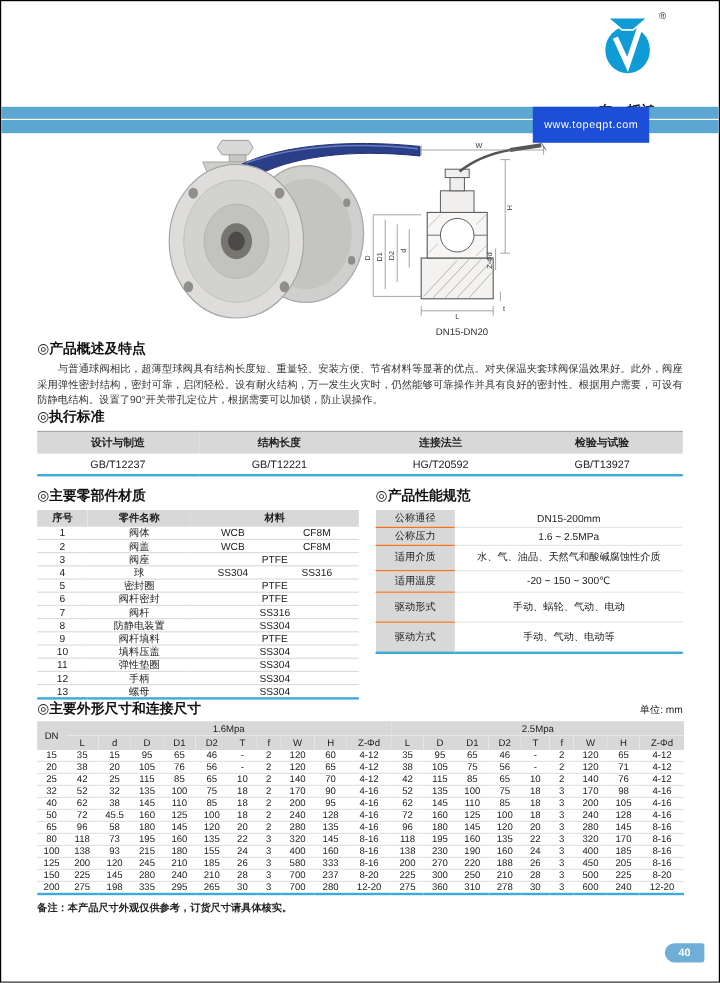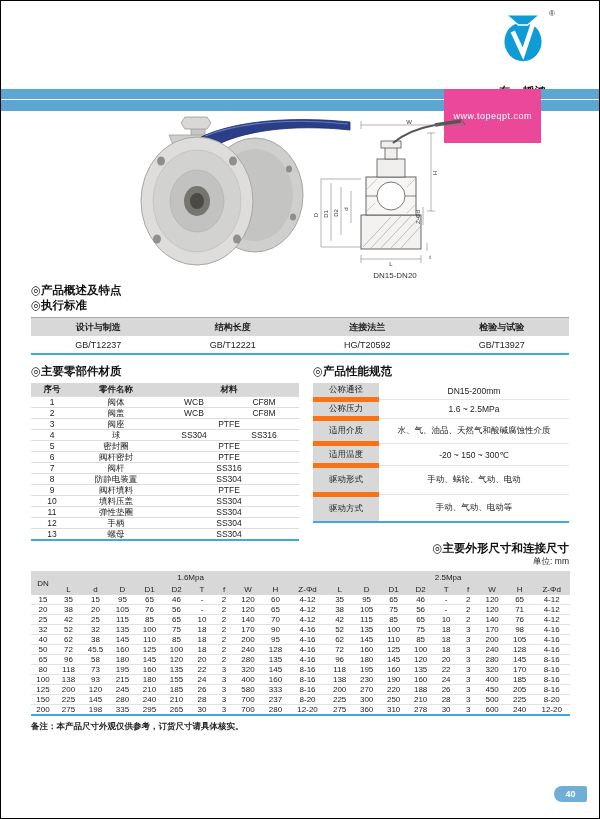--- a/index.html
+++ b/index.html
@@ -7,25 +7,25 @@
         font-family:"Liberation Sans","DejaVu Sans",sans-serif;color:#222;overflow:hidden;}
   
   .hdr{position:relative;height:88px;}
   .hdr h1{position:absolute;left:30px;top:36px;margin:0;font-size:17px;font-weight:bold;color:#111;letter-spacing:1.5px;}
   .logo-wrap{position:absolute;right:42px;top:10px;width:68px;text-align:center;}
   .logo-wrap .reg{position:absolute;top:-2px;right:2px;font-size:8px;color:#333;}
   .brand{margin-top:17px;font-size:11px;font-weight:bold;color:#111;letter-spacing:1px;white-space:nowrap;}
   
   .banner{position:relative;height:22px;background:#5BA7D1;}
   .banner-line{position:absolute;left:0;right:0;top:10px;height:1px;background:#fff;}
-  .site{position:absolute;right:58px;top:0;line-height:22px;font-size:9px;color:#fff;background:#ec4899;padding:16px 9px;letter-spacing:.5px;}
+  .site{position:absolute;right:58px;top:0;line-height:22px;font-size:9px;color:#fff;background:#1d4ed8;padding:4px 9px;letter-spacing:.5px;}
   
   .figures{position:relative;height:172px;}
   .photo{position:absolute;left:104px;top:2px;}
-  .drawing{position:absolute;left:308px;top:8px;width:172px;text-align:center;}
+  .drawing{position:absolute;left:298px;top:8px;width:172px;text-align:center;}
   .caption{font-size:8px;color:#333;margin-top:0;}
   
   section.block{margin:0 30px;}
   h2.sec{font-size:11.5px;font-weight:bold;color:#111;margin:0;}
   .overview-sec{margin-top:6px;}
   .overview-sec p{margin:3px 0 0;font-size:8.6px;line-height:13px;text-align:justify;text-indent:2em;color:#333;}
   
   table{border-collapse:collapse;table-layout:fixed;}
   th,td{padding:0;text-align:center;overflow:hidden;white-space:nowrap;}
   .blue-bottom{border-bottom:2px solid #3FA9DC;}
@@ -35,31 +35,31 @@
   .std-table th{background:#D8D8D8;font-size:9px;height:18px;font-weight:bold;border-top:1px solid #aaa;}
   .std-table td{font-size:9px;height:17px;}
   
   .two-col{display:flex;gap:14px;margin:9px 30px 0;}
   .col-left{width:268px;}
   .col-right{flex:1;}
   .mat-table{width:100%;margin-top:4px;}
   .mat-table th{background:#D8D8D8;font-size:8.5px;height:13px;font-weight:bold;}
   .mat-table td{font-size:8.5px;height:10px;line-height:10px;border-top:1px solid #ddd;}
   .perf-table{width:100%;margin-top:4px;}
-  .perf-table th{background:#D8D8D8;font-size:8.5px;font-weight:normal;width:66px;border-top:5px solid #f97316;}
+  .perf-table th{background:#D8D8D8;font-size:8.5px;font-weight:normal;width:66px;border-top:1px solid #f97316;}
   .perf-table td{font-size:8.5px;border-top:1px solid #e6e6e6;}
   .perf-table tr:nth-child(1) th,.perf-table tr:nth-child(1) td{height:14px;border-top:none;}
   .perf-table tr:nth-child(2) th,.perf-table tr:nth-child(2) td{height:14px;}
   .perf-table tr:nth-child(3) th,.perf-table tr:nth-child(3) td{height:20px;}
   .perf-table tr:nth-child(4) th,.perf-table tr:nth-child(4) td{height:17px;}
   .perf-table tr:nth-child(5) th,.perf-table tr:nth-child(5) td{height:24px;}
   .perf-table tr:nth-child(6) th,.perf-table tr:nth-child(6) td{height:24px;}
   
   .dims-sec{margin-top:7px;}
-  .dims-head{display:flex;justify-content:space-between;align-items:flex-end;flex-direction:column;}
+  .dims-head{display:flex;justify-content:space-between;align-items:flex-end;}
   .unit{font-size:8.5px;color:#222;}
   .dims-table{width:100%;margin-top:3px;}
   .dims-table th{background:#D8D8D8;font-size:8px;height:12px;font-weight:normal;}
   .dims-table td{font-size:8px;height:9px;line-height:9px;border-bottom:1px solid #e2e2e2;}
   .note{margin:5px 0 0;font-size:8.5px;font-weight:bold;color:#222;}
   
   .page-badge{position:absolute;right:12px;bottom:16px;width:33px;height:16px;background:#6FAED6;
               border-radius:8px 2px 2px 8px;color:#fff;font-size:9px;font-weight:bold;
               text-align:center;line-height:16px;}
 </style>
@@ -172,20 +172,21 @@
           <text x="82" y="147" text-anchor="middle">L</text>
           <text x="121" y="140" text-anchor="middle">t</text>
         </g>
       </svg>
       <div class="caption">DN15-DN20</div>
     </div>
   </div>
 
   <section class="block overview-sec">
     <h2 class="sec">◎产品概述及特点</h2>
+    <p>与普通球阀相比，超薄型球阀具有结构长度短、重量轻、安装方便、节省材料等显著的优点。对夹保温夹套球阀保温效果好。此外，阀座采用弹性密封结构，密封可靠，启闭轻松。设有耐火结构，万一发生火灾时，仍然能够可靠操作并具有良好的密封性。根据用户需要，可设有防静电结构。设置了90°开关带孔定位片，根据需要可以加锁，防止误操作。</p>
   </section>
 
   <section class="block standards-sec">
     <h2 class="sec">◎执行标准</h2>
     <table class="std-table blue-bottom" id="std-table">
       <thead id="std-head">
           <tr>
             <th>设计与制造</th>
             <th>结构长度</th>
             <th>连接法兰</th>

